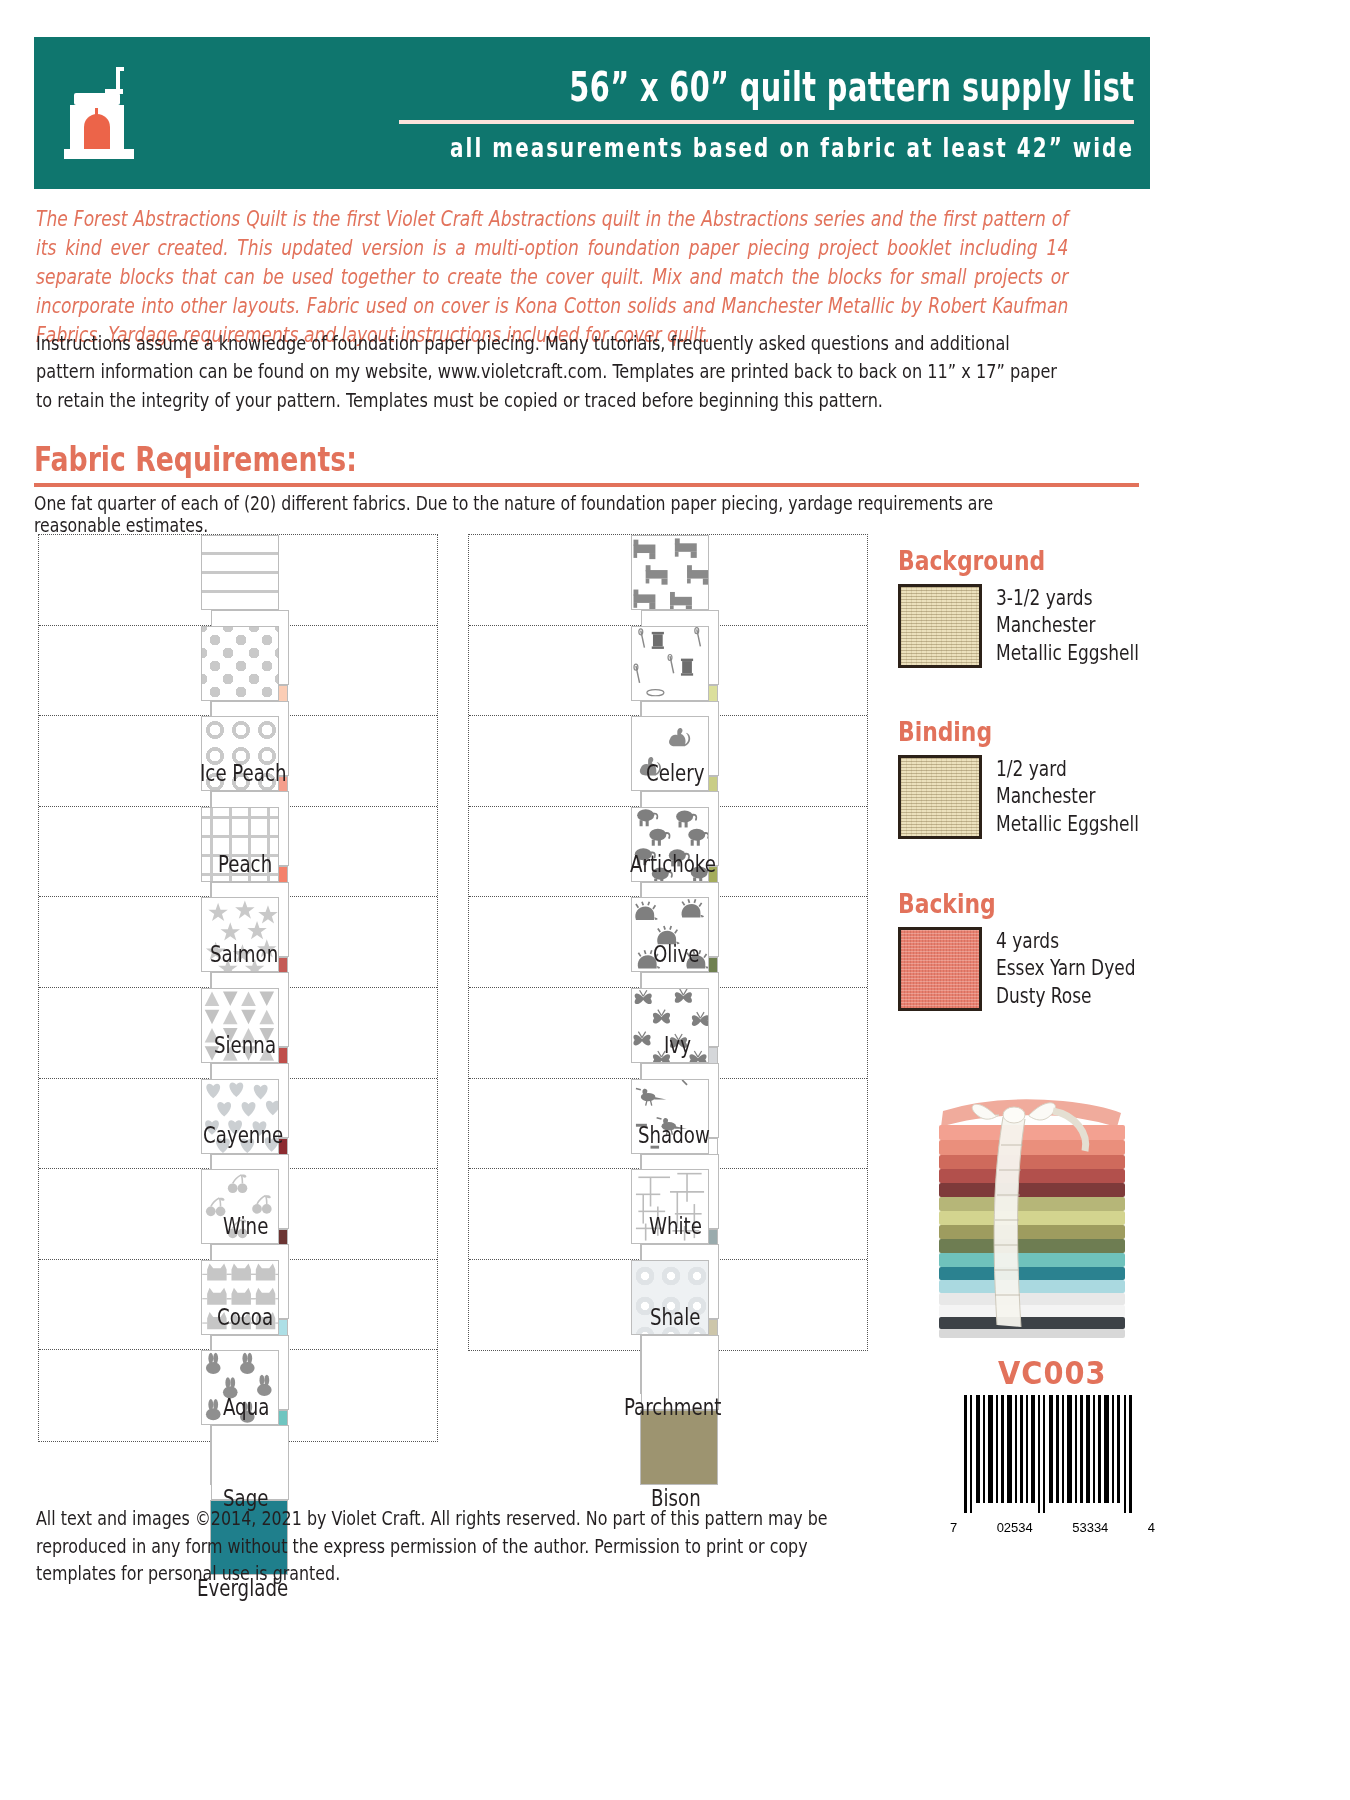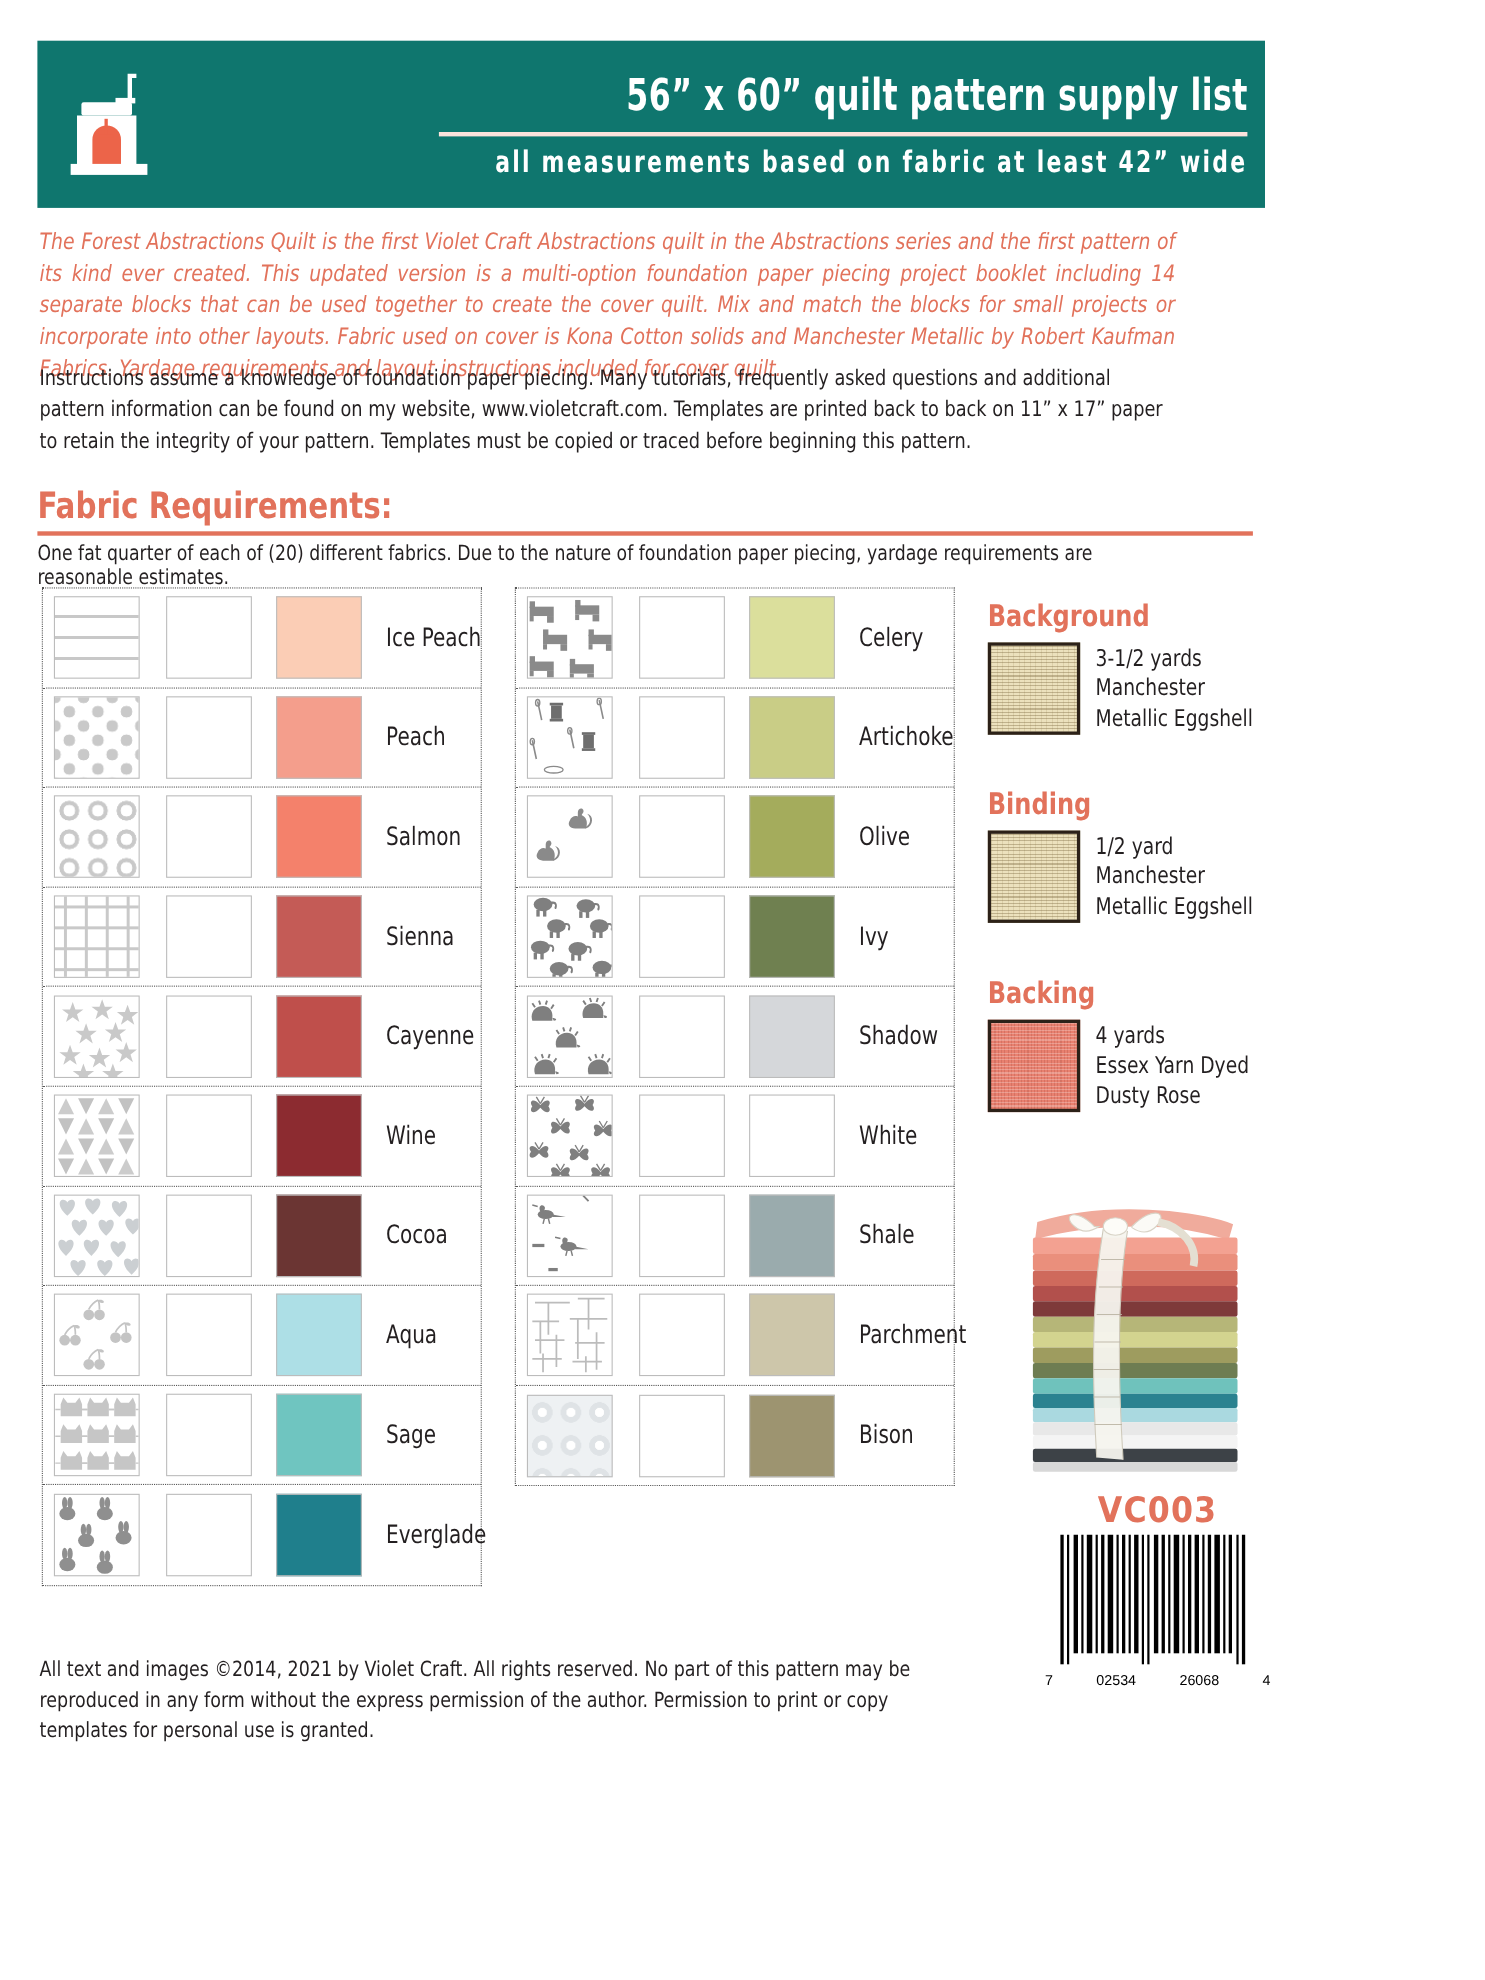--- a/index.html
+++ b/index.html
@@ -76,20 +76,21 @@
   .swatch-table {
     position: absolute; top: 534px;
     border: 1px dotted #555; padding: 0;
   }
   .swatch-table.left  { left: 38px;  width: 400px; }
   .swatch-table.right { left: 468px; width: 400px; }
   .srow {
     display: flex; align-items: center; height: 90.6px;
     border-bottom: 1px dotted #555;
     padding: 0 6px;
+    flex-direction: column;
   }
   .srow:last-child { border-bottom: none; }
   .pat, .blank, .col {
     width: 78px; height: 75px; border: 1px solid #bcbcbc; flex: none;
   }
   .pat { margin-left: 4px; background-color: #fff; background-repeat: repeat; }
   .blank { margin-left: 24px; background: #fff; }
   .col { margin-left: 22px; }
   .slabel {
     margin-left: 22px; color: #231f20; font-size: 23px;
@@ -706,19 +707,19 @@
         <rect x="150" y="0" width="2" height="108"></rect>
         <rect x="155" y="0" width="3" height="108"></rect>
         <rect x="162" y="0" width="2" height="118"></rect>
         <rect x="167" y="0" width="3" height="118"></rect>
       </g>
     </svg>
   </div>
   <div class="barcode-digits">
     <span>7</span>
     <span>02534</span>
-    <span>26068</span>
+    <span>53334</span>
     <span>4</span>
   </div>
 
   <div class="footer">All text and images ©2014, 2021 by Violet Craft. All rights reserved. No part of this pattern may be reproduced in any form without the express permission of the author. Permission to print or copy templates for personal use is granted.</div>
 
 </div>
 
 </body></html>

